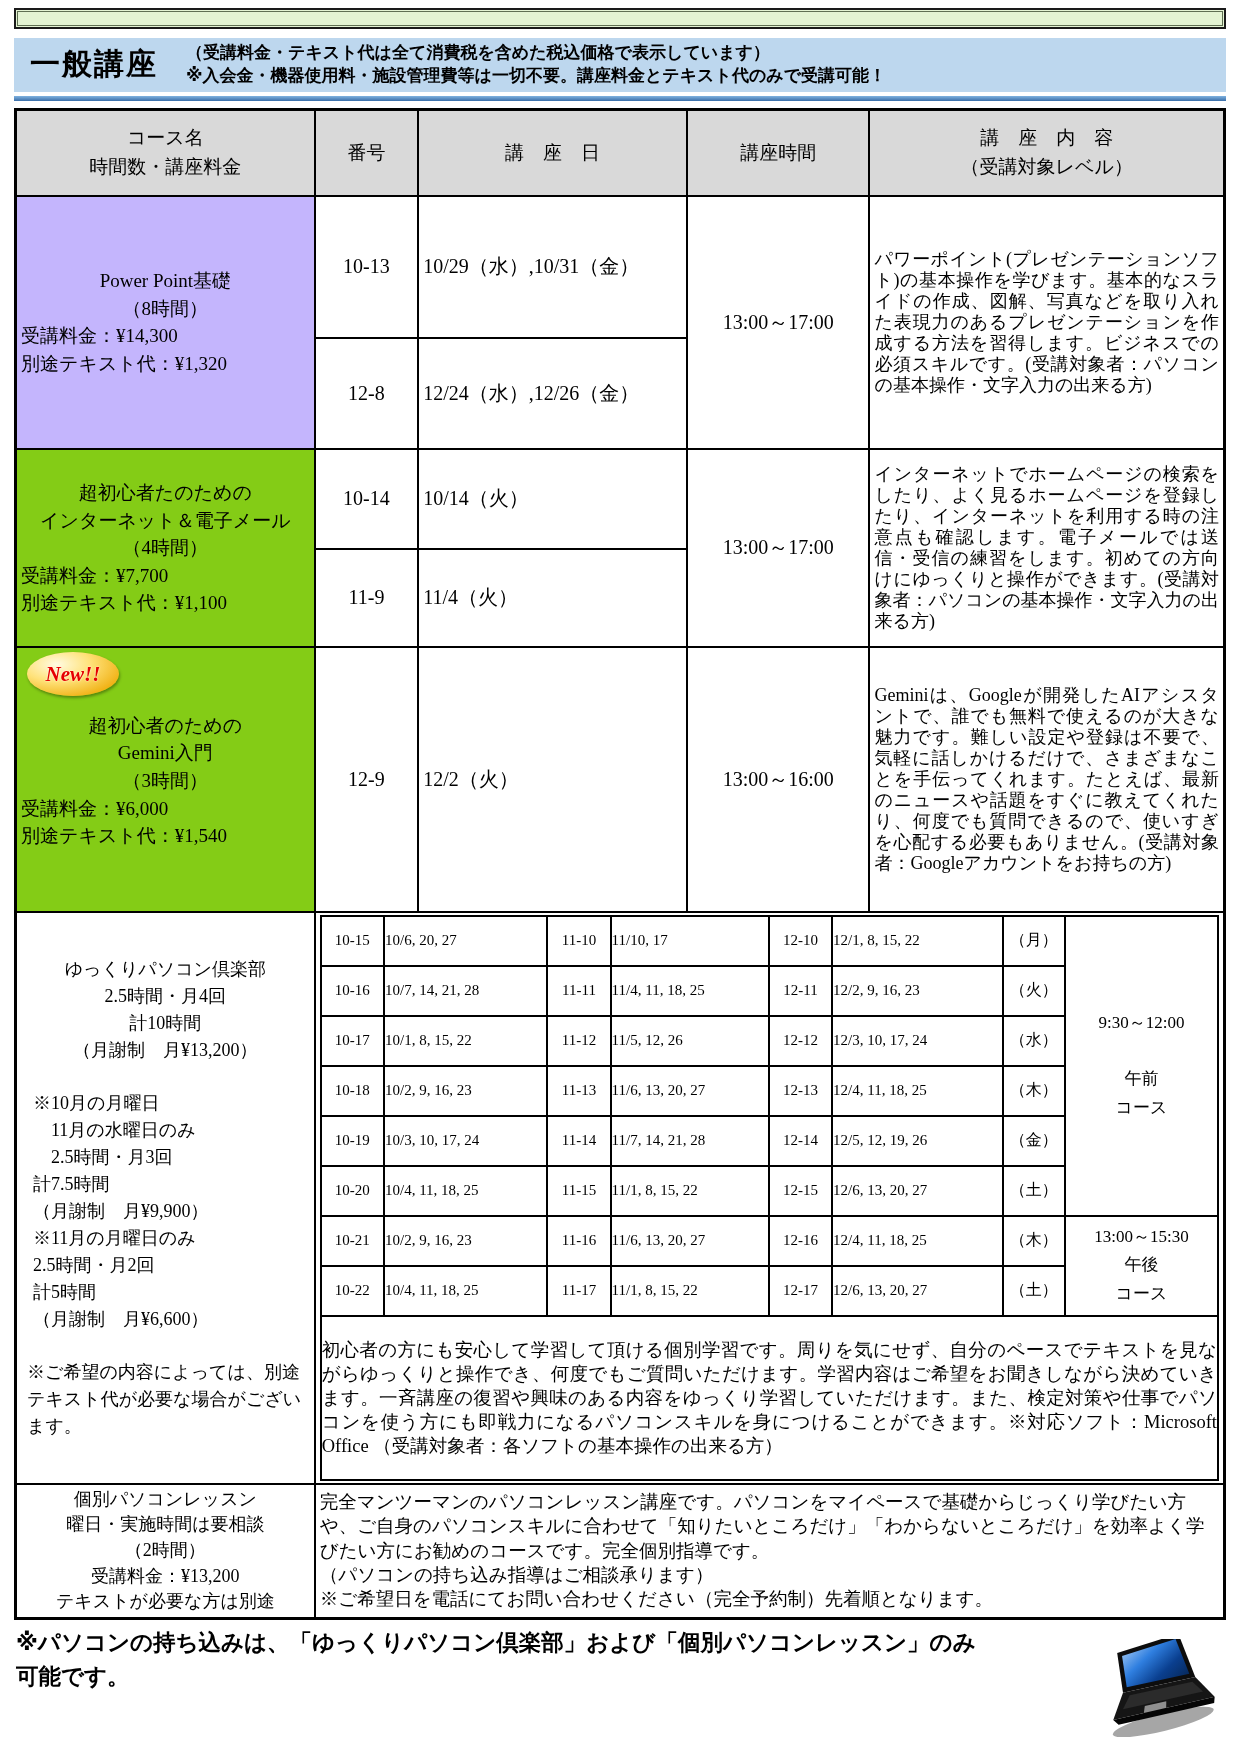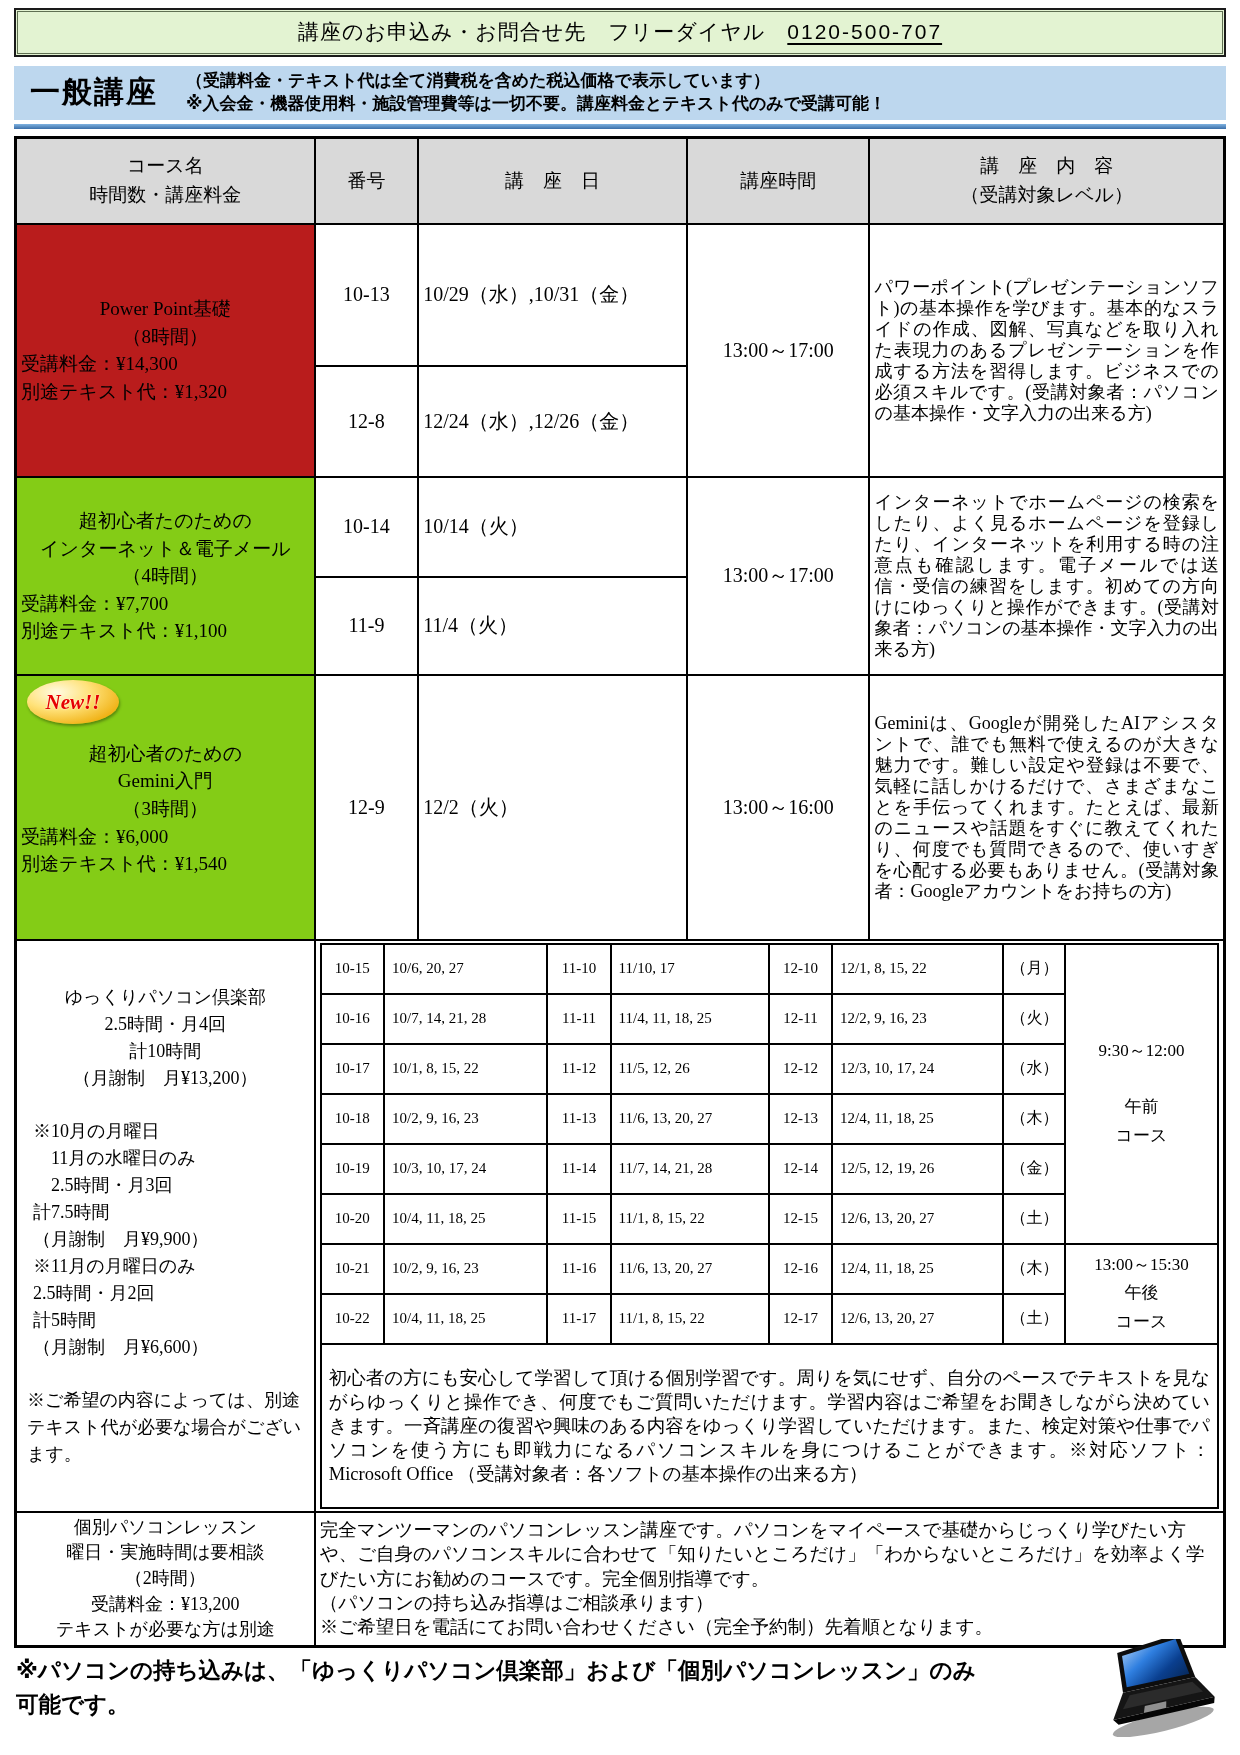--- a/index.html
+++ b/index.html
@@ -21,21 +21,21 @@
   .blue-rule{margin:4px 14px 0 14px;height:5px;background:linear-gradient(#7fb2e0,#3a6ea8);}
   
   table.main{
     border-collapse:collapse;table-layout:fixed;width:1212px;
     margin:7px 14px 0 14px;border:3px solid #000;font-family:Liberation Serif, serif;
   }
   table.main td{border:2px solid #000;padding:2px 4px;vertical-align:middle;overflow:hidden;}
   td.hdr{background:#d9d9d9;text-align:center;font-size:19px;height:80px;line-height:1.5;}
   td.course-name{text-align:center;font-size:19px;line-height:1.45;}
   .fee-lines{text-align:left;font-size:19px;line-height:1.45;}
-  td.bg-orange{background:#b91c1c;}
+  td.bg-orange{background:#c4b5fd;}
   td.bg-yellow{background:#84cc16;}
   td.num{text-align:center;font-size:20px;}
   td.dates{font-size:20px;padding-left:8px;}
   td.time{text-align:center;font-size:20px;}
   td.desc{font-size:18px;line-height:1.17;text-align:justify;vertical-align:top;padding:3px 5px;}
   
   .new-badge{
     width:92px;height:44px;border-radius:50%;margin:2px 0 10px 6px;
     background:radial-gradient(ellipse at 32% 28%,#fffbe2 0%,#ffe27a 38%,#f0b114 78%,#c98a00 100%);
     display:flex;align-items:center;justify-content:center;
@@ -43,42 +43,39 @@
   }
   .new-badge span{color:#e60000;font-weight:bold;font-style:italic;font-size:21px;text-shadow:0 0 2px #fff;}
   
   td.club-left{vertical-align:top;font-size:18px;line-height:1.5;padding-top:70px;}
   .club-center{text-align:center;}
   .club-notes{text-align:left;padding-left:12px;margin-top:26px;}
   .club-extra{text-align:left;padding-left:6px;margin-top:26px;}
   
   td.grid-wrap{padding:0;vertical-align:top;}
   table.grid{border-collapse:collapse;table-layout:fixed;width:100%;height:100%;}
-  table.grid td{border:2px solid #000;padding:1px 7px;}
+  table.grid td{border:2px solid #000;padding:1px 0;}
   table.grid tr{height:50px;}
   td.gnum{text-align:center;font-size:15px;padding:1px 1px;}
   td.gdates{font-size:15px;padding-left:5px;}
   td.gday{text-align:center;font-size:16px;}
   td.gtime{text-align:center;font-size:17px;line-height:1.7;}
   td.gpara{font-size:18.5px;line-height:1.3;text-align:justify;vertical-align:top;padding:4px 6px;height:160px;}
   
   td.pl-left{text-align:center;font-size:18px;line-height:1.42;vertical-align:middle;}
   td.pl-right{font-size:18.5px;line-height:1.32;vertical-align:top;padding:3px 6px;}
   
   .footer{margin:6px 0 0 16px;font-weight:bold;font-size:22.5px;line-height:1.55;width:980px;}
   .laptop{position:absolute;right:22px;bottom:14px;}
 </style>
 </head>
 <body>
 
 <div class="banner">
   <div class="banner-inner">
-    <div class="banner-line1">
-      <span>講座のお申込み・お問合せ先　フリーダイヤル　</span><span class="banner-phone">0120-500-707</span>
-    </div>
   </div>
 </div>
 
 <div class="section-bar">
   <div class="section-title">一般講座</div>
   <div class="section-notes">
     <div>（受講料金・テキスト代は全て消費税を含めた税込価格で表示しています）</div>
     <div>※入会金・機器使用料・施設管理費等は一切不要。講座料金とテキスト代のみで受講可能！</div>
   </div>
 </div>

